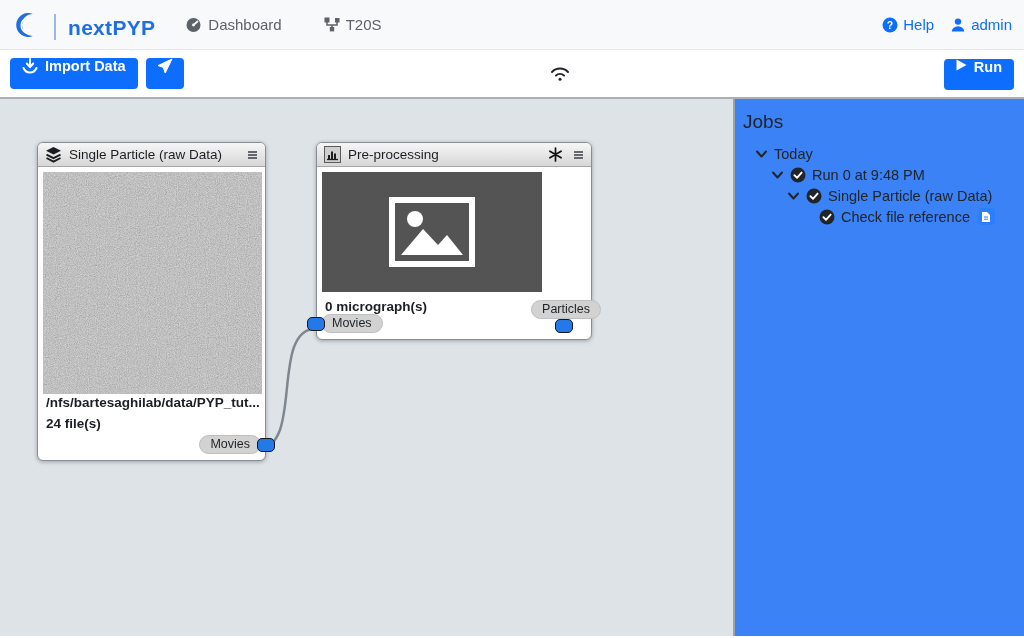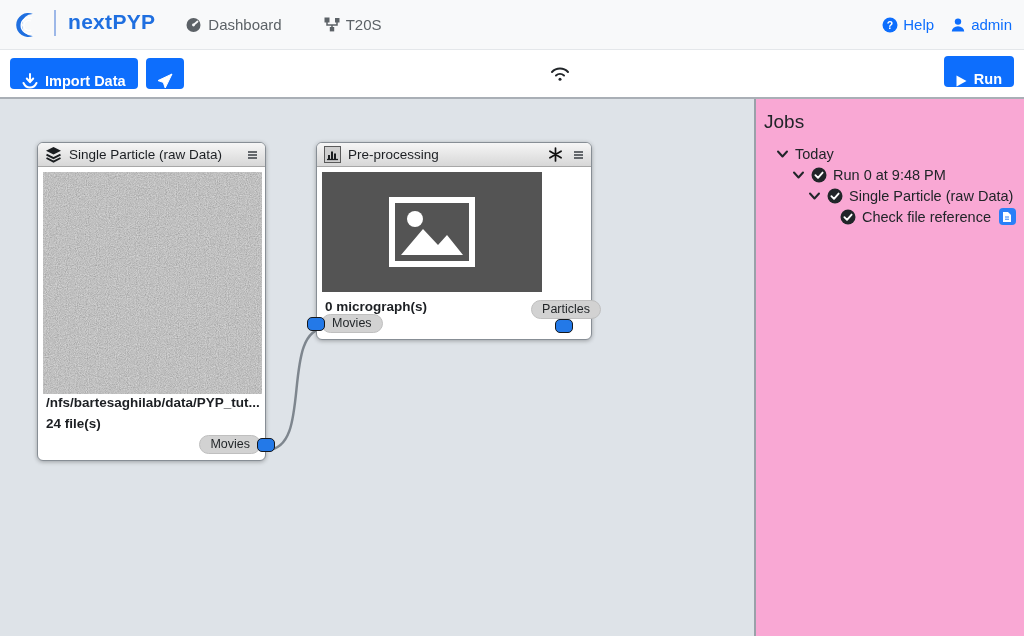--- a/index.html
+++ b/index.html
@@ -1,30 +1,30 @@
 <!DOCTYPE html>
 <html><head>
 <meta charset="utf-8">
 <style>
   * { margin:0; padding:0; box-sizing:border-box; }
   html,body { width:1024px; height:638px; font-family:"Liberation Sans", sans-serif; background:#fff; overflow:hidden; }
 
   
   .navbar { height:50px; background:#f8f9fa; border-bottom:1px solid #e4e7ea; display:flex; align-items:center; padding:0 12px; }
-  .logo { display:flex; align-items:flex-start; gap:12px; cursor:pointer; }
+  .logo { display:flex; align-items:flex-end; gap:12px; cursor:pointer; }
   .logo-divider { width:2px; height:26px; background:#9db8e8; }
   .logo-text { color:#1f6fe0; font-size:21px; font-weight:bold; letter-spacing:.3px; }
   .nav-links { display:flex; align-items:center; gap:42px; margin-left:30px; }
   .nav-link { display:flex; align-items:center; gap:6px; color:#5c6267; font-size:15px; cursor:pointer; }
   .nav-right { margin-left:auto; display:flex; align-items:center; gap:16px; }
   .nav-right .nav-link { color:#0d6efd; gap:5px; }
 
   
   .toolbar { height:49px; background:#ffffff; border-bottom:2px solid #a9afb6; display:flex; align-items:center; padding:0 10px; position:relative; }
-  .btn { background:#0d6efd; color:#fff; border:none; border-radius:4px; height:31px; display:inline-flex; align-items:flex-end; gap:7px; padding:0 12px; font-size:14.5px; font-weight:600; cursor:pointer; font-family:"Liberation Sans",sans-serif; }
+  .btn { background:#0d6efd; color:#fff; border:none; border-radius:4px; height:31px; display:inline-flex; align-items:flex-start; gap:7px; padding:0 12px; font-size:14.5px; font-weight:600; cursor:pointer; font-family:"Liberation Sans",sans-serif; }
   .btn.icon-only { padding:0 11px; margin-left:8px; }
   .wifi-wrap { position:absolute; left:548px; top:13px; }
   .run-wrap { margin-left:auto;padding-left:27px; }
 
   
   .main { display:flex; height:537px; }
   .canvas { flex:1; background:#dee3e8; position:relative; border-right:2px solid #9aa1a9; }
 
   
   .block { position:absolute; background:#fff; border:1px solid #878e95; border-radius:6px; box-shadow:0 1px 4px rgba(0,0,0,.3); }
@@ -38,21 +38,21 @@
   .port-label { background:#d2d2d2; border:1px solid #bfbfbf; border-radius:10px; height:19px; line-height:17px; padding:0 10px; font-size:12.5px; color:#1f2326; }
   .port-dot { width:18px; height:14px; background:#2379e8; border:1.5px solid #16181b; border-radius:5px; z-index:2; }
   .port.out { right:-10px; }
   .port.out .port-dot { margin-left:-4px; }
   .port.in { left:-10px; }
   .port.in .port-dot { margin-right:-4px; }
 
   .edge-layer { position:absolute; left:0; top:0; width:100%; height:100%; pointer-events:none; }
 
   
-  .jobs { width:268px; background:#f9a8d4; padding:12px 0 0 8px; }
+  .jobs { width:289px; background:#3b82f6; padding:12px 0 0 8px; }
   .jobs-title { font-size:19px; color:#212529; }
   .tree { margin-top:10px; }
   .tree-row { display:flex; align-items:center; gap:6px; height:21px; font-size:14.5px; color:#212529; cursor:pointer; }
   .indent-0 { padding-left:12px; }
   .indent-1 { padding-left:28px; }
   .indent-2 { padding-left:44px; }
   .indent-3 { padding-left:76px; }
   .log-badge { width:17px; height:17px; background:#2b7ff8; border-radius:4px; display:inline-flex; align-items:center; justify-content:center; margin-left:2px; }
 
   svg { display:block; }

